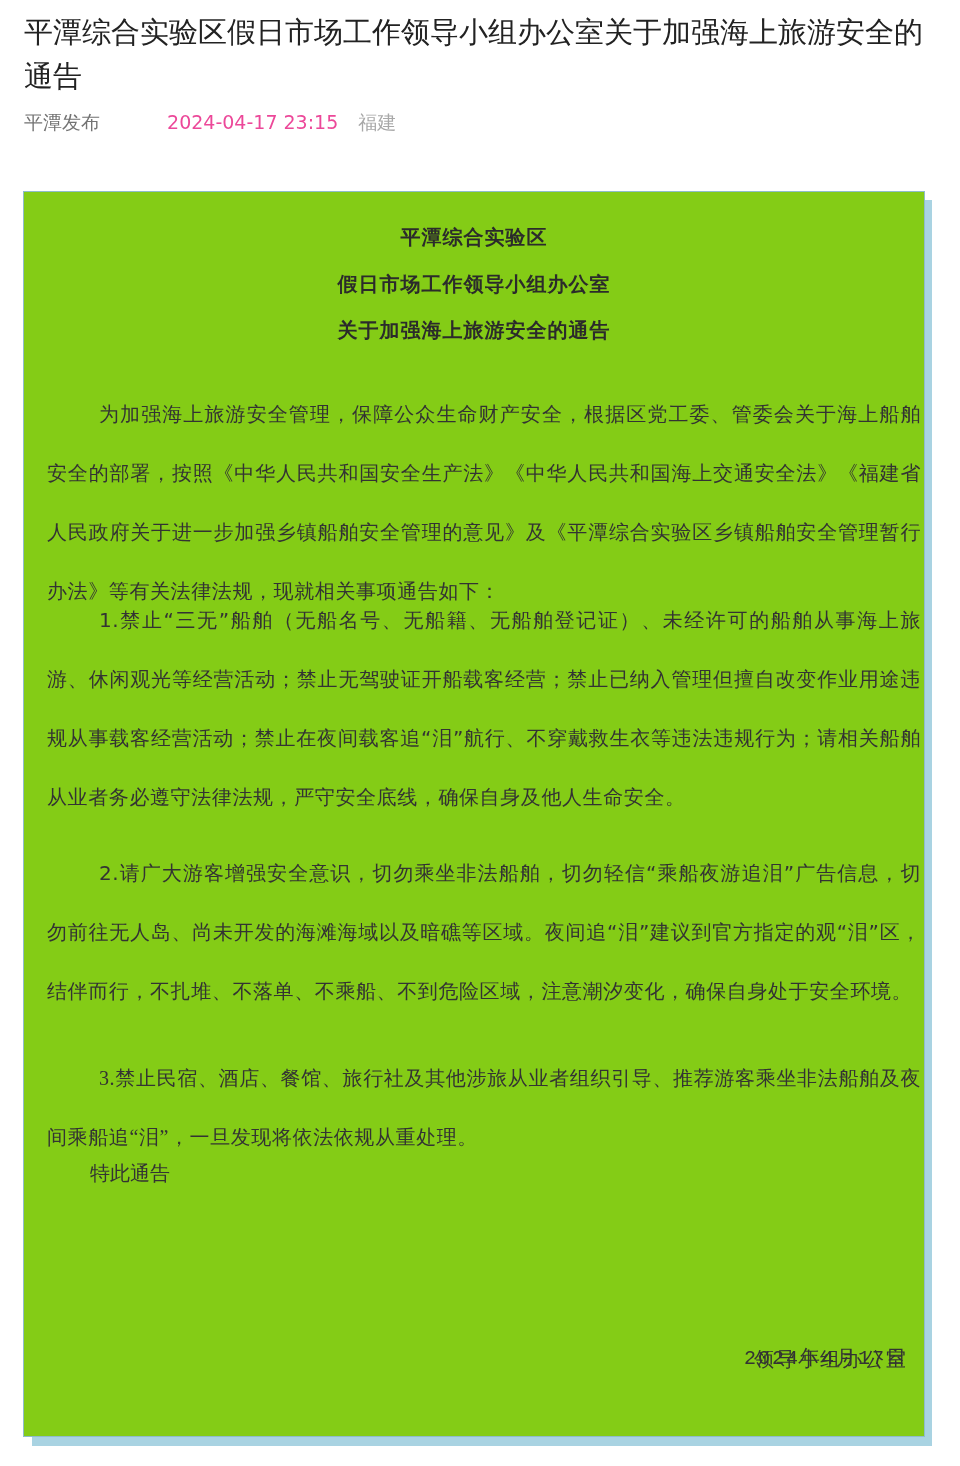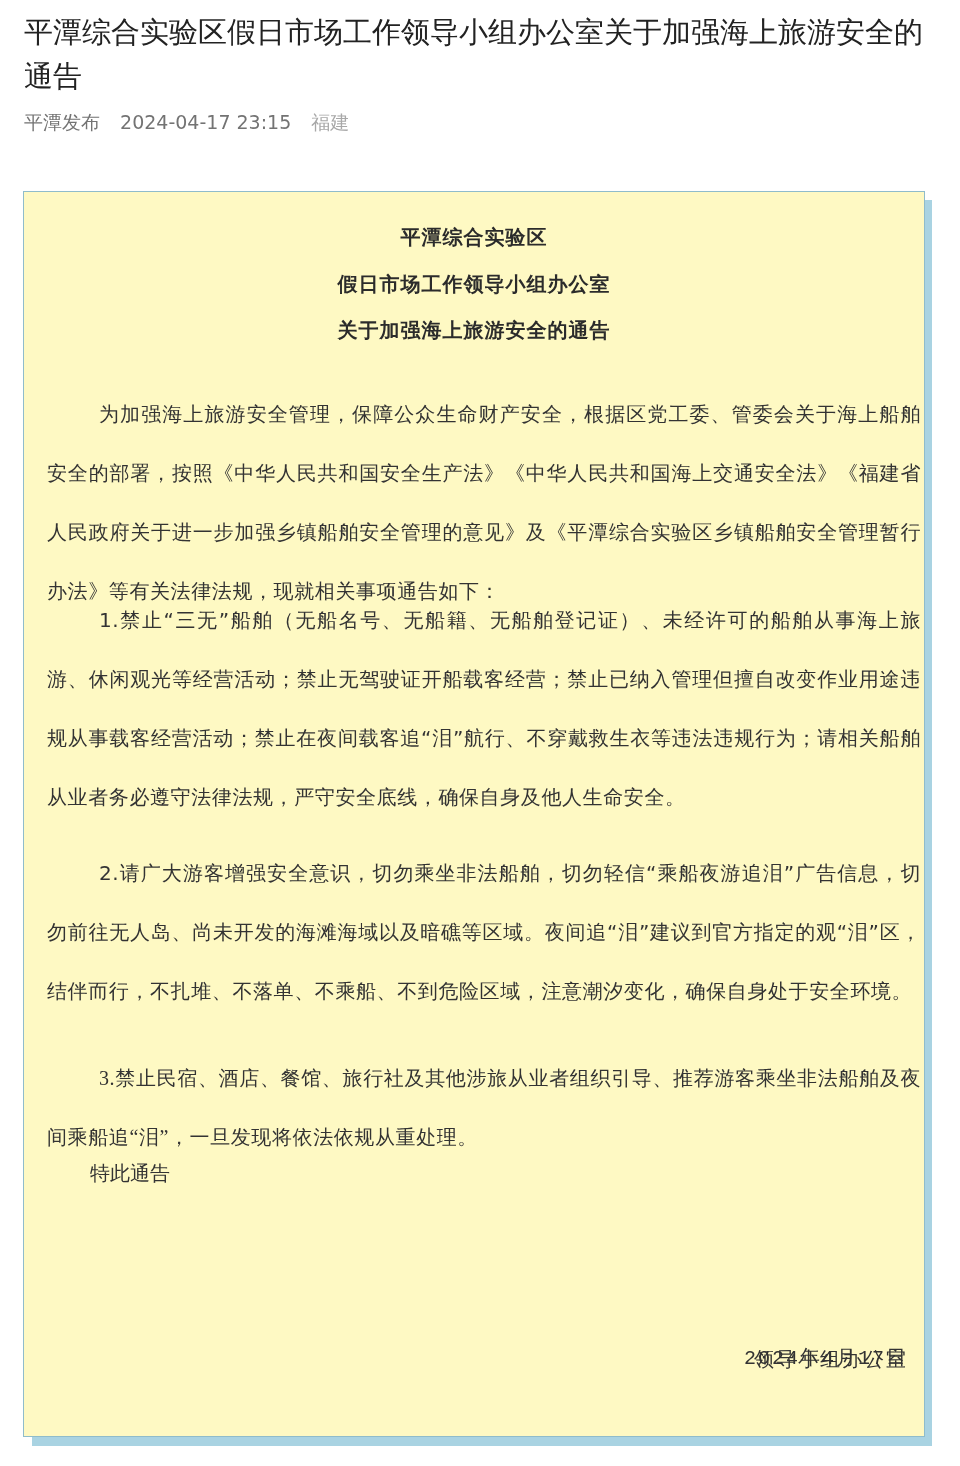--- a/index.html
+++ b/index.html
@@ -33,41 +33,42 @@
       top: 108px;
       font-size: 19px;
       line-height: 28px;
       white-space: nowrap;
     }
     .meta .source {
       color: #737373;
       margin-right: 14px;
     }
     .meta .time {
-      color: #737373;
+      color: #ec4899;
       margin-right: 14px;
+      margin-left: 47px;
     }
     .meta .region {
       color: #a8a8a8;
     }
     .notice-shadow {
       position: absolute;
       left: 32px;
       top: 200px;
       width: 900px;
       height: 1246px;
       background: #a9d3e2;
     }
     .notice-card {
       position: absolute;
       left: 23px;
       top: 191px;
       width: 902px;
       height: 1246px;
-      background: #fef9c3;
+      background: #84cc16;
       border: 1px solid #8fbccb;
       box-sizing: border-box;
     }
     .heading {
       position: absolute;
       left: 0;
       width: 100%;
       text-align: center;
       font-size: 20px;
       font-weight: bold;

